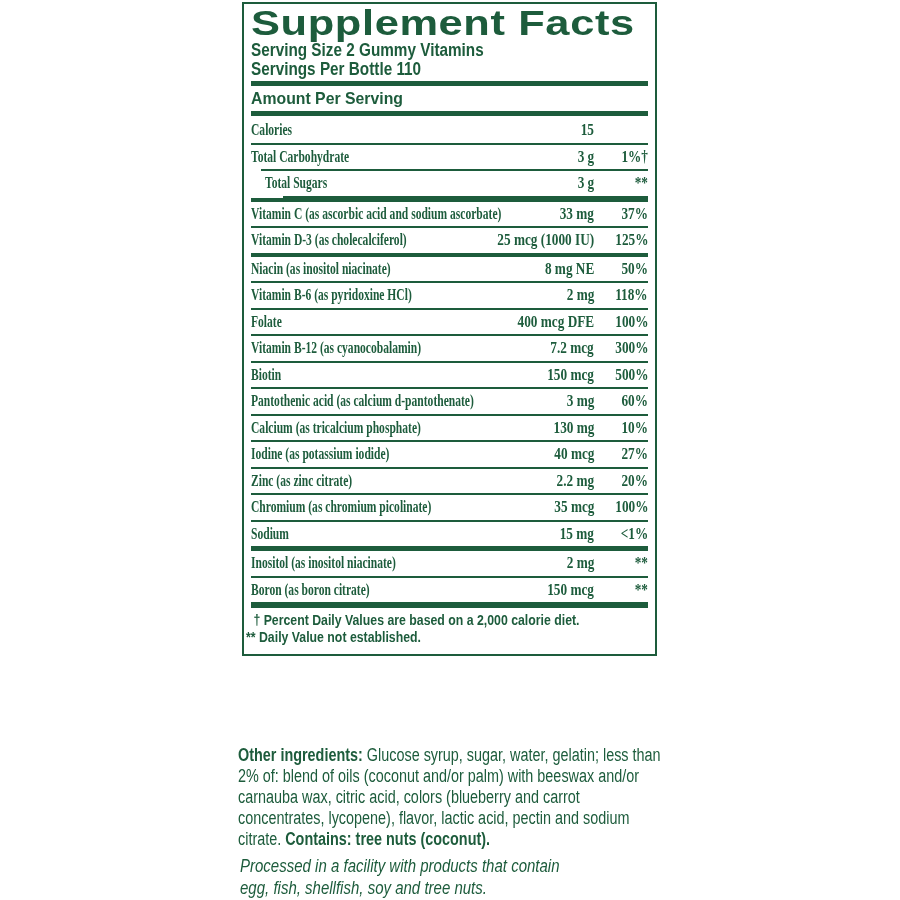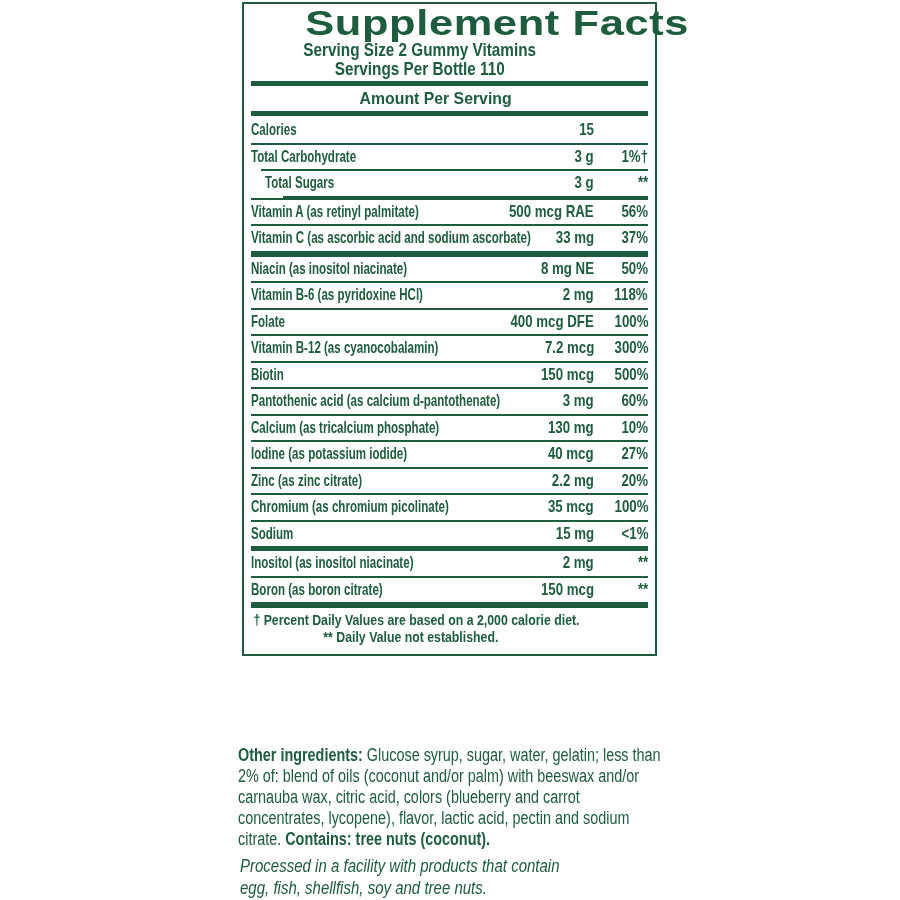--- a/index.html
+++ b/index.html
@@ -3,37 +3,37 @@
 <meta charset="utf-8">
 <style>
   html,body{margin:0;padding:0;background:#ffffff;}
   .stage{
     position:relative;width:900px;height:900px;background:#ffffff;overflow:hidden;
     font-family:"Liberation Sans",sans-serif;color:#1d5c3c;
   }
   
   .panel{
     position:absolute;left:242px;top:2px;width:415px;box-sizing:border-box;
-    border:2px solid #1d5c3c;background:#fff;padding:1px 7px 3px 7px;text-align:center;
+    border:2px solid #1d5c3c;background:#fff;padding:1px 7px 3px 7px;
   }
   .title{
     font-size:35px;font-weight:700;line-height:36px;white-space:nowrap;
     transform:scaleX(1.24);transform-origin:left center;letter-spacing:0.5px;
   }
   .sv{
     font-size:18px;font-weight:700;line-height:19px;white-space:nowrap;
     transform:scaleX(0.85);transform-origin:left center;
   }
   .bar{height:5px;background:#1d5c3c;margin:2px 0;}
   .aps{
     font-size:17px;font-weight:700;line-height:21px;white-space:nowrap;
     transform:scaleX(0.93);transform-origin:left center;
   }
   
-  .rows .row{position:relative;height:24.5px;font-weight:700;}
+  .rows .row{position:relative;height:24.5px;font-weight:700;font-family:Liberation Serif, serif;}
   .nm{
     position:absolute;left:0;top:0;line-height:24.5px;font-size:17px;white-space:nowrap;
     transform:scaleX(0.68);transform-origin:left center;
   }
   .row.i1 .nm{left:14px;}
   .row.i2 .nm{left:36px;}
   .amt{
     position:absolute;right:54px;top:0;line-height:24.5px;font-size:17px;white-space:nowrap;
     transform:scaleX(0.78);transform-origin:right center;
   }
@@ -91,32 +91,32 @@
           <span class="dv">1%†</span>
         </div>
         <div class="sep i1"></div>
         <div class="row i1">
           <span class="nm">Total Sugars</span>
           <span class="amt">3 g</span>
           <span class="dv">**</span>
         </div>
         <div class="sep i2"></div>
         <div class="sep "></div>
-        <div class="row">
-          <span class="nm">Vitamin A (as retinyl palmitate)</span>
-          <span class="amt">500 mcg RAE</span>
-          <span class="dv">56%</span>
-        </div>
         <div class="sep "></div>
         <div class="row">
           <span class="nm">Vitamin C (as ascorbic acid and sodium ascorbate)</span>
           <span class="amt">33 mg</span>
           <span class="dv">37%</span>
         </div>
         <div class="sep "></div>
+        <div class="row">
+          <span class="nm">Vitamin D-3 (as cholecalciferol)</span>
+          <span class="amt">25 mcg (1000 IU)</span>
+          <span class="dv">125%</span>
+        </div>
         <div class="sep "></div>
         <div class="sep "></div>
         <div class="row">
           <span class="nm">Niacin (as inositol niacinate)</span>
           <span class="amt">8 mg NE</span>
           <span class="dv">50%</span>
         </div>
         <div class="sep "></div>
         <div class="row">
           <span class="nm">Vitamin B-6 (as pyridoxine HCl)</span>

